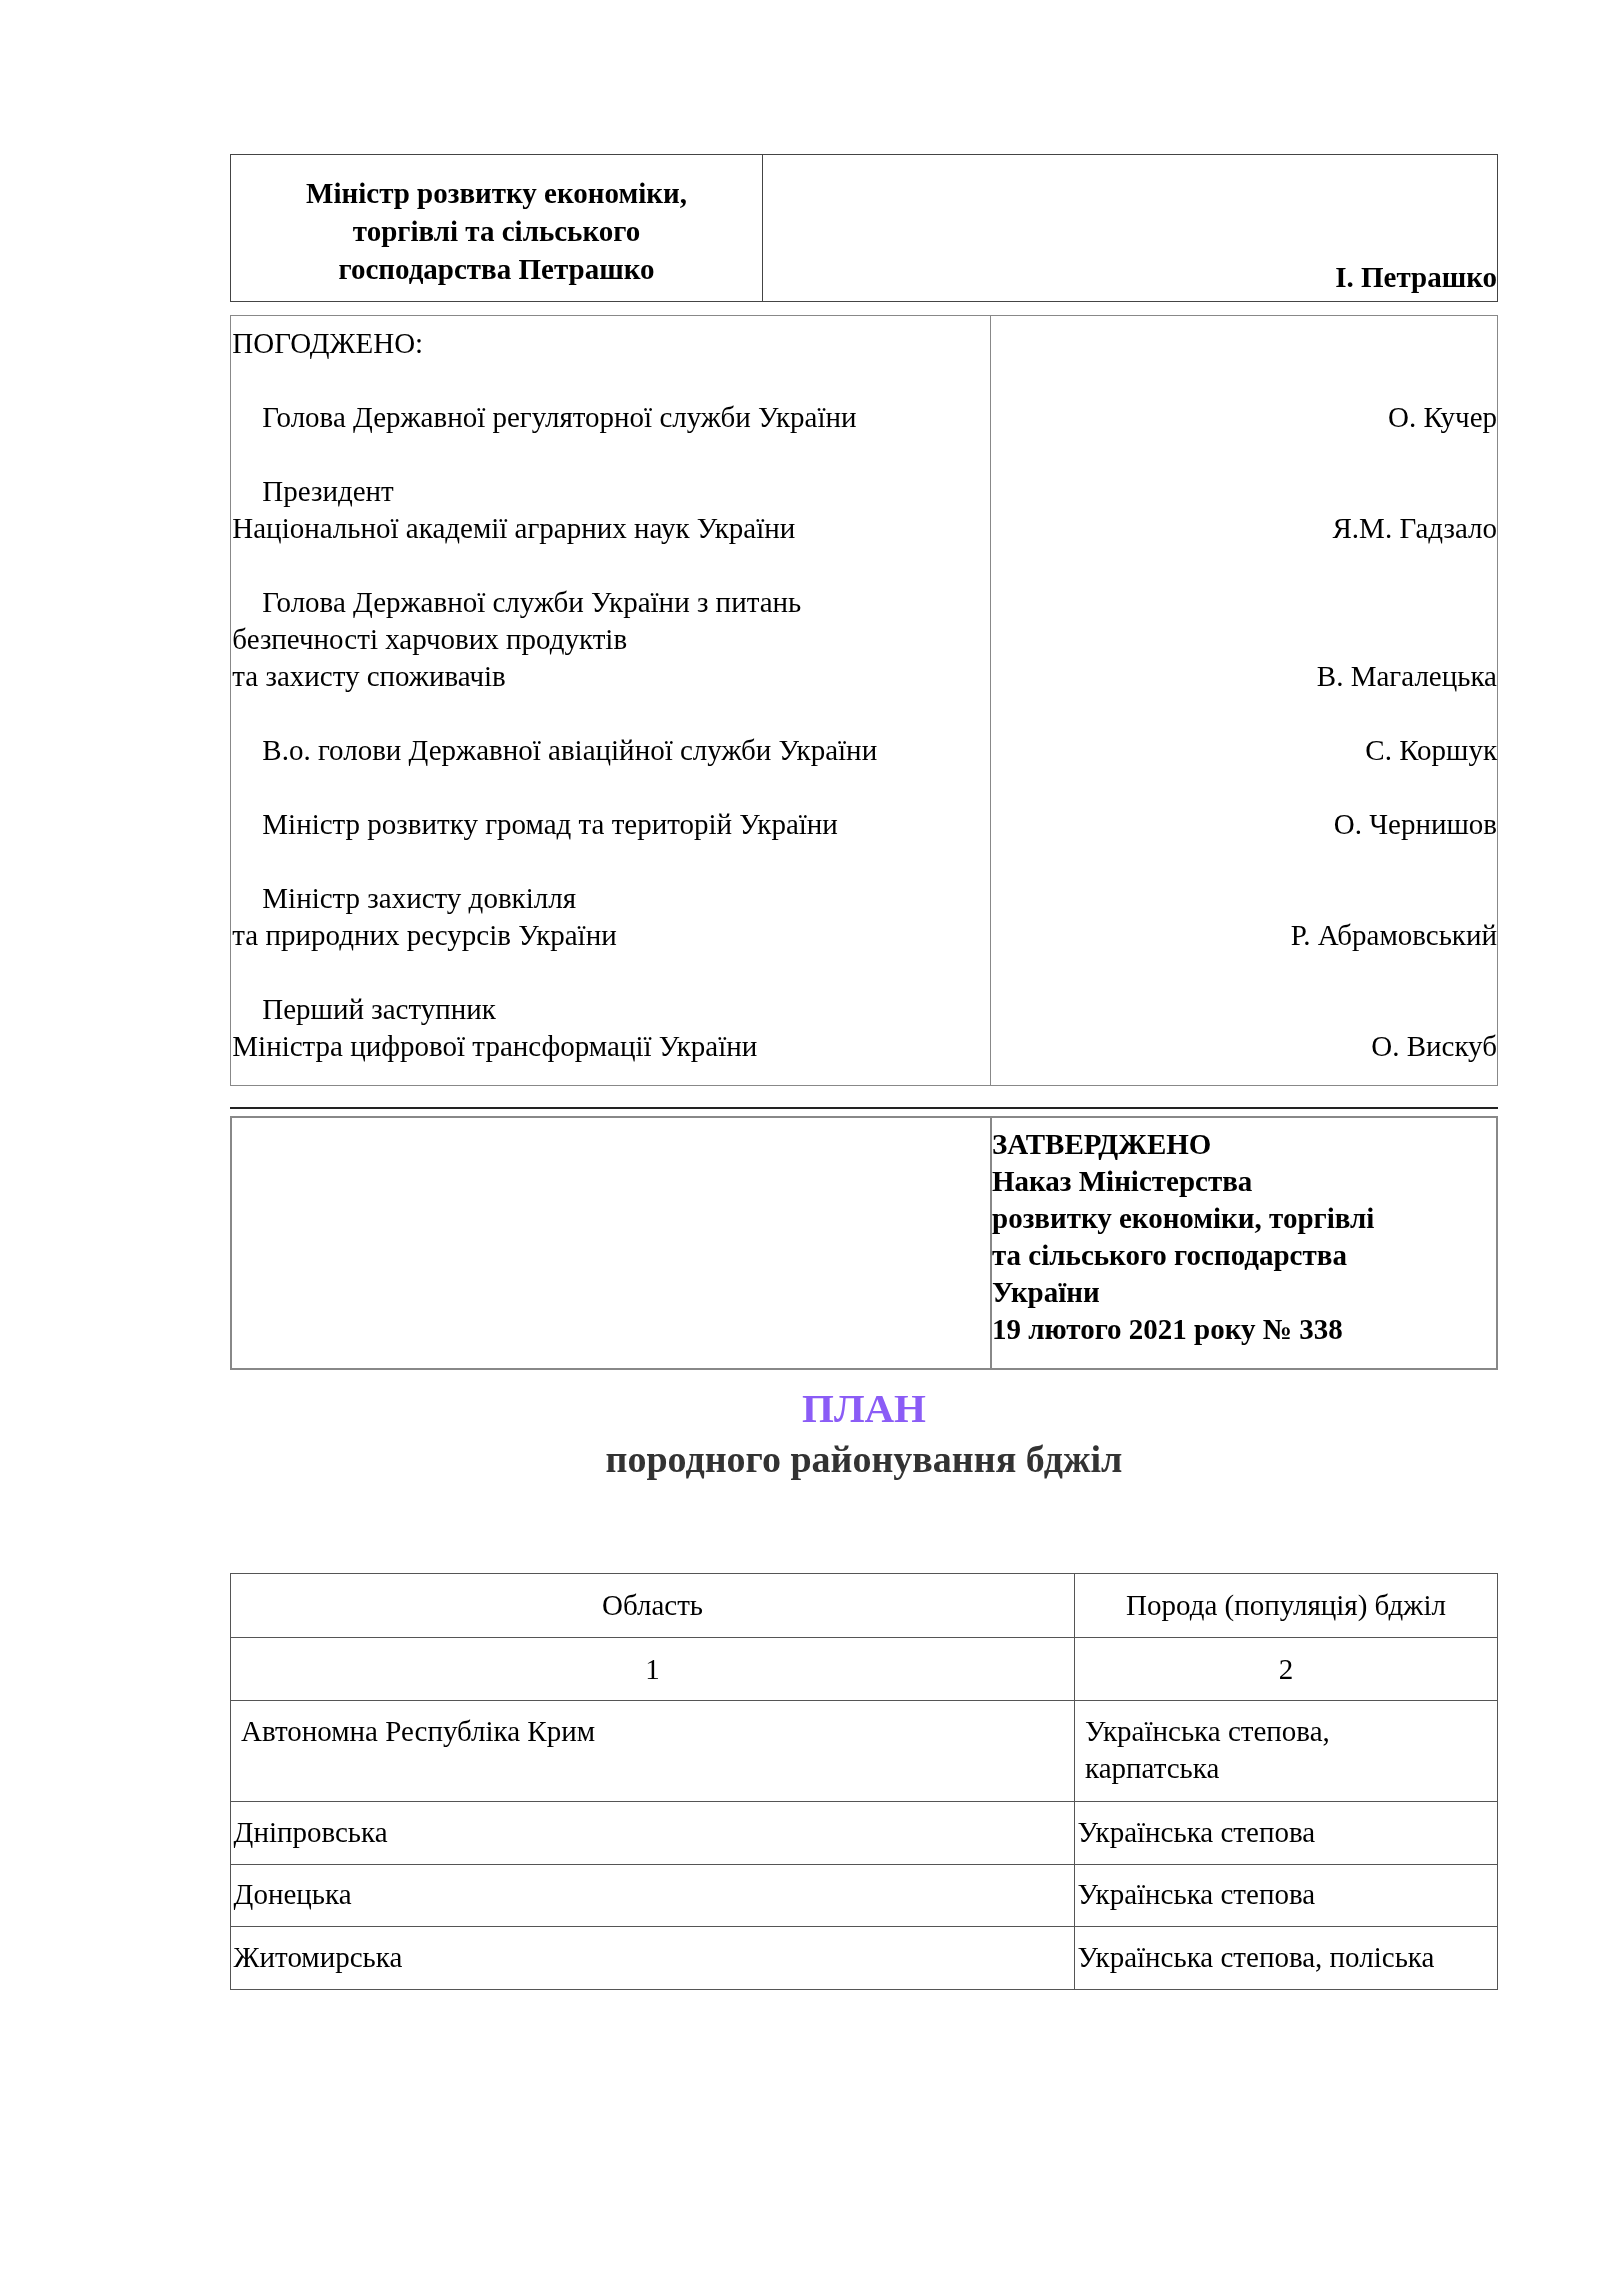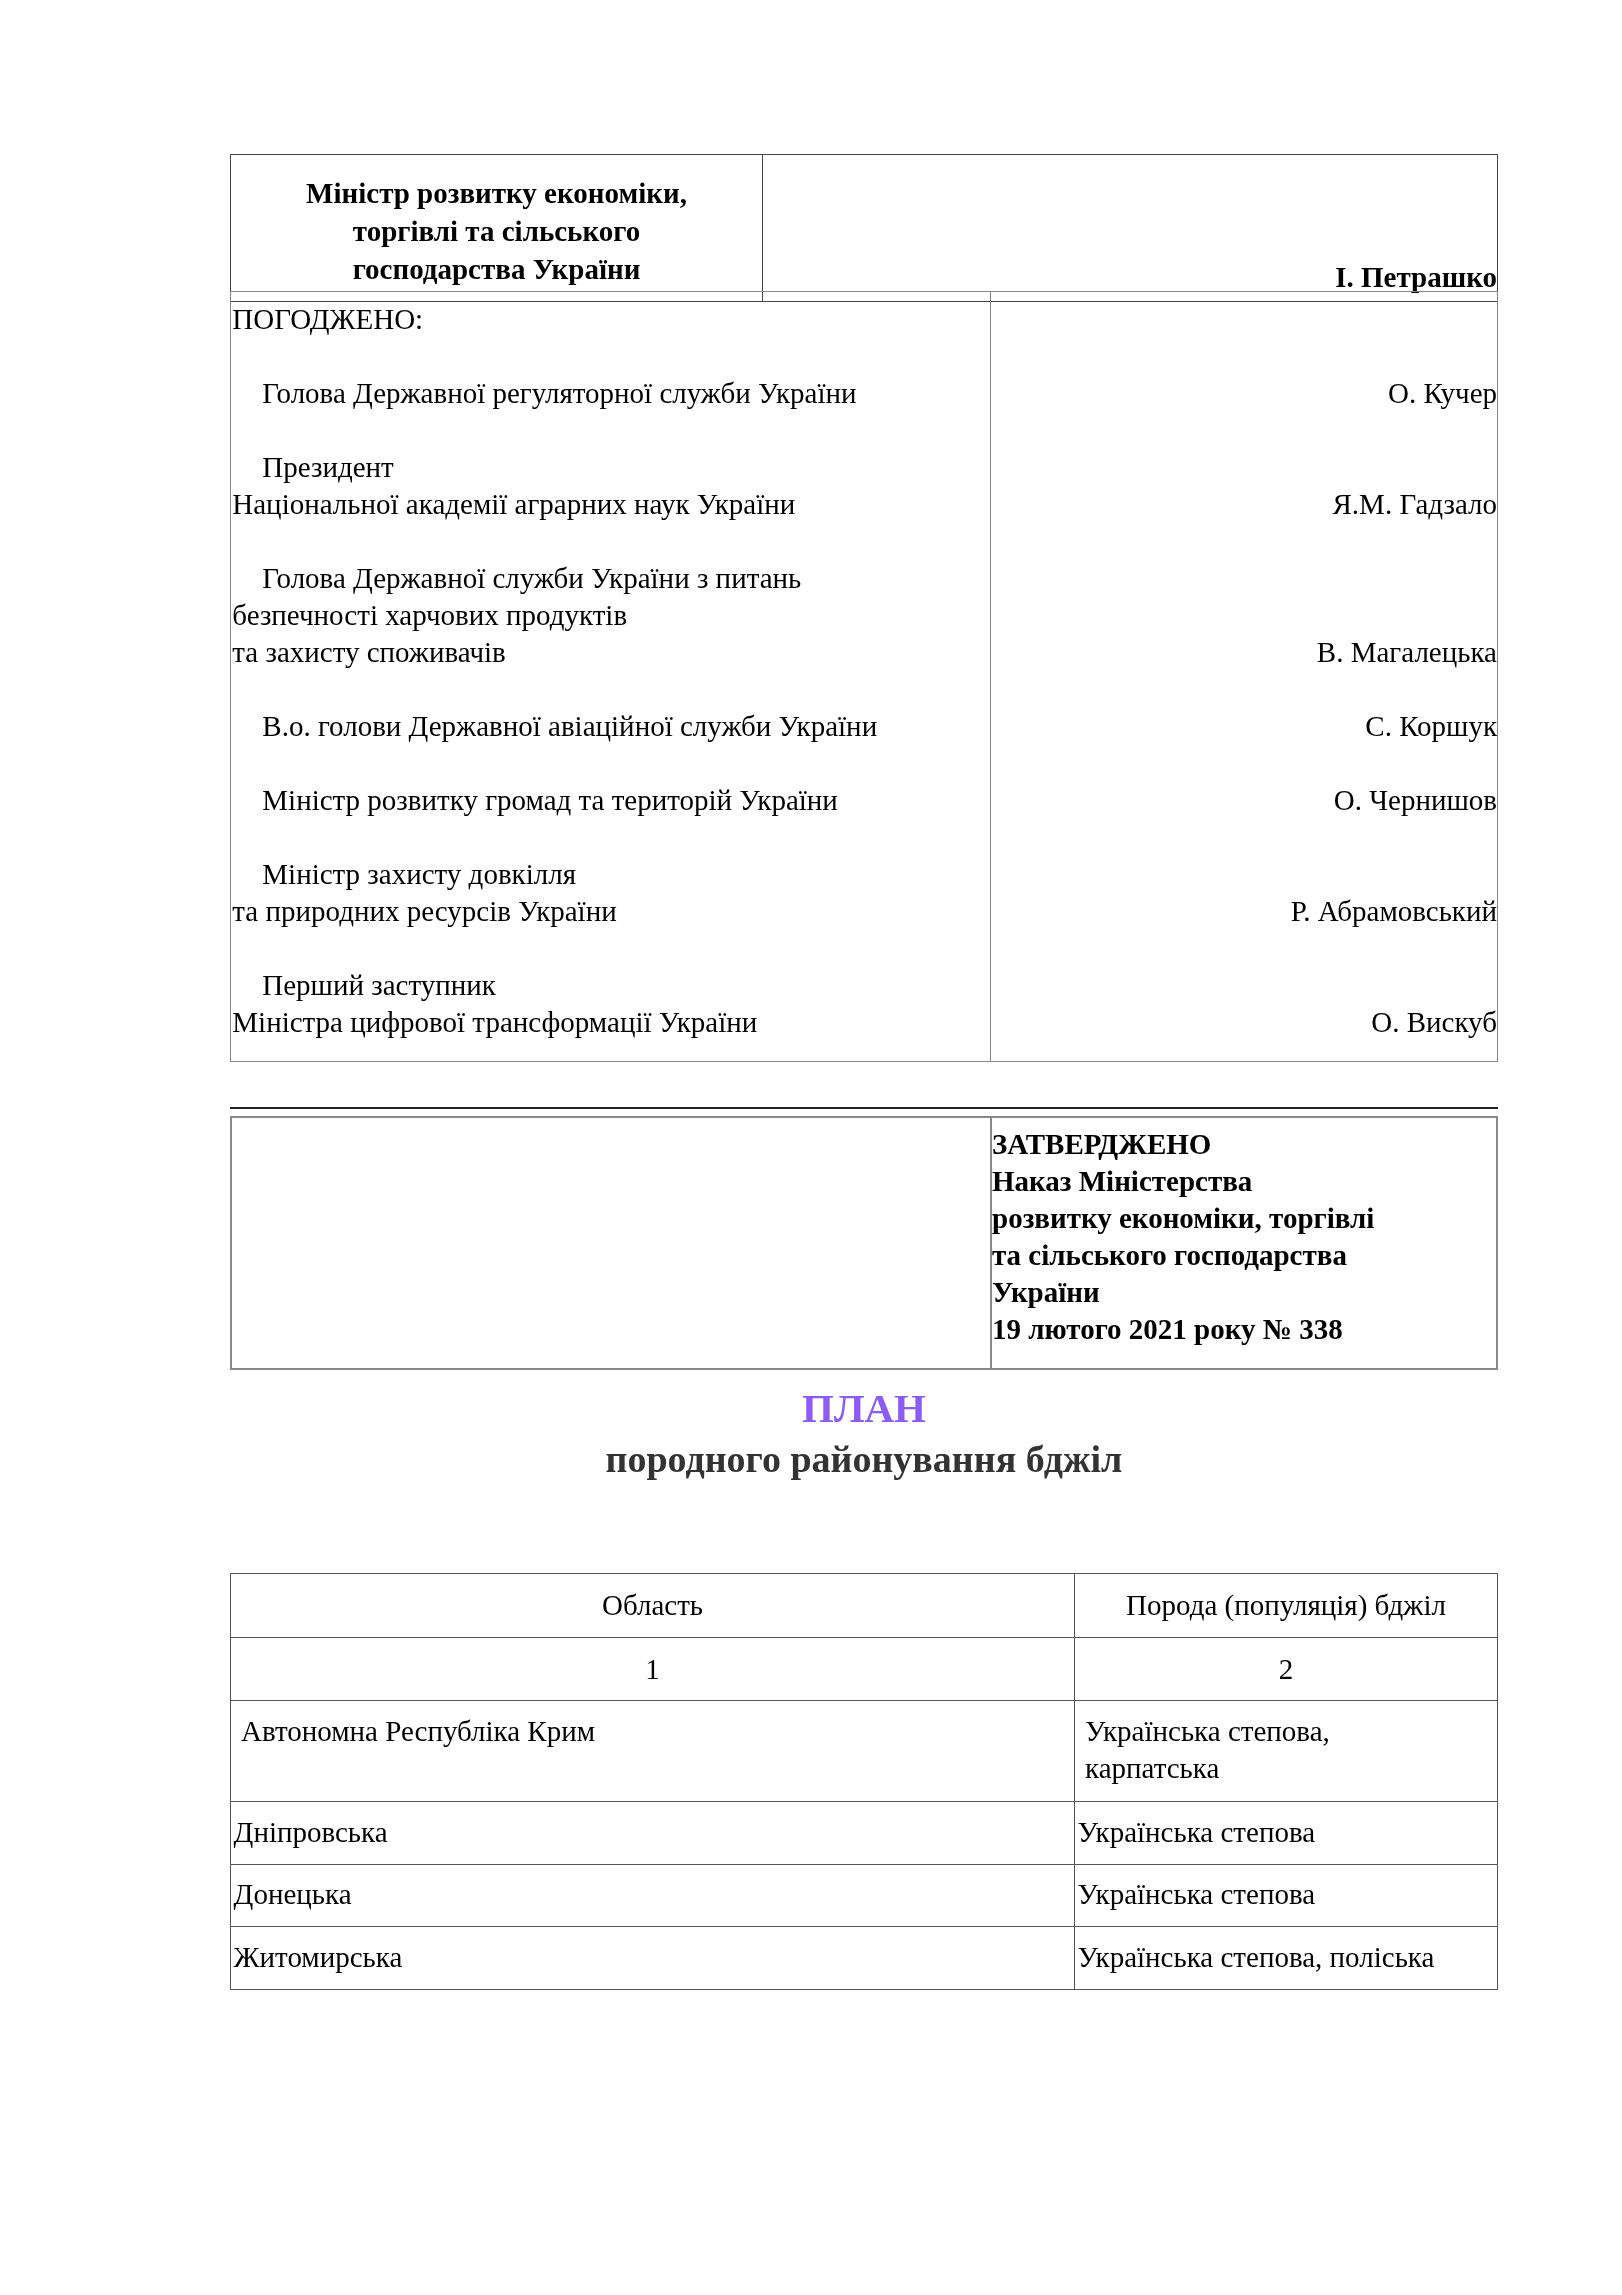--- a/index.html
+++ b/index.html
@@ -11,21 +11,21 @@
 
   
   #t1 { left: 230px; top: 154px; width: 1268px; height: 148px; }
   #t1 td { border: 1.3px solid #444; }
   #t1 td.c1 { width: 531px; text-align: center; vertical-align: middle;
               font-weight: bold; font-size: 29px; line-height: 38px; padding-top: 6.5px; }
   #t1 td.c2 { text-align: right; vertical-align: bottom; font-weight: bold;
               font-size: 29px; line-height: 38px; padding-bottom: 5.2px; border-left: 1.3px solid #888; }
 
   
-  #t2 { left: 230px; top: 291px; width: 1268px; height: 771px; }
+  #t2 { left: 230px; top: 315px; width: 1268px; height: 771px; }
   #t2 td { border: 1.3px solid #888; font-size: 29px; line-height: 37px; }
   #t2 td.c1 { width: 758px; padding-top: 9.2px; padding-left: 1.3px; }
   #t2 td.c2 { text-align: right; padding-top: 9.2px; }
   .blk { display: block; }
   .gap { margin-top: 37px; margin-left: 30px; }
 
   
   #sep { left: 230px; top: 1107px; width: 1268px; height: 0; border-top: 2px solid #222; }
 
   
@@ -52,21 +52,21 @@
 </style>
 </head>
 <body>
 
 <table id="t1" class="abs">
   <tbody>
       <tr>
     <td class="c1">
       <span class="blk">Міністр розвитку економіки,</span>
       <span class="blk">торгівлі та сільського</span>
-      <span class="blk">господарства України</span>
+      <span class="blk">господарства Петрашко</span>
     </td>
     <td class="c2">І. Петрашко</td>
   </tr>
 </tbody>
   </table>
 
 <table id="t2" class="abs">
   <tbody>
       <tr>
     <td class="c1">

